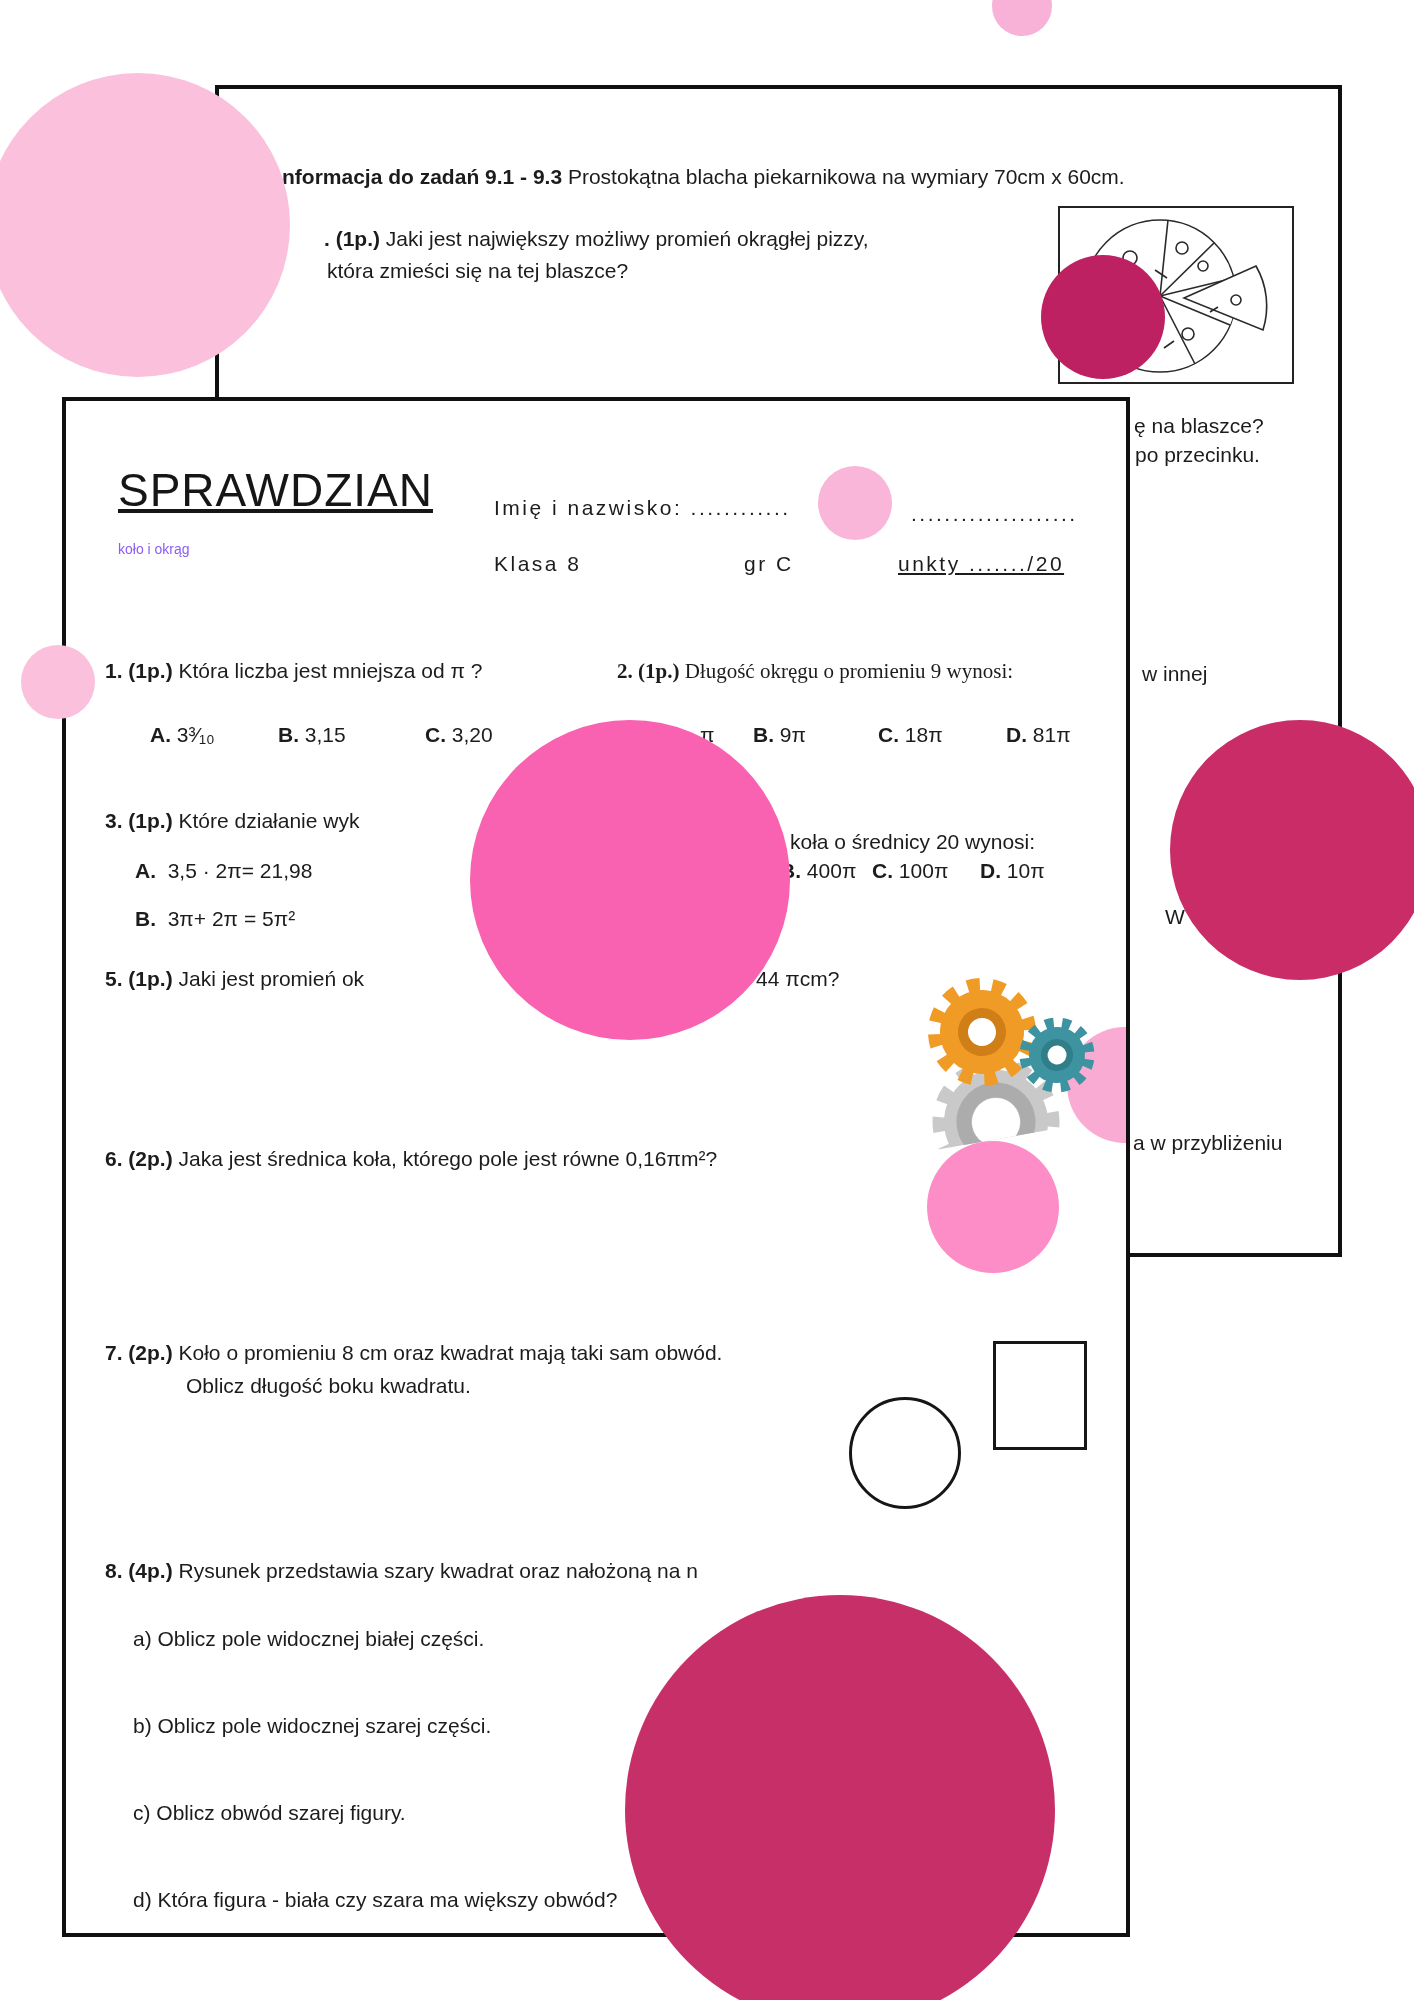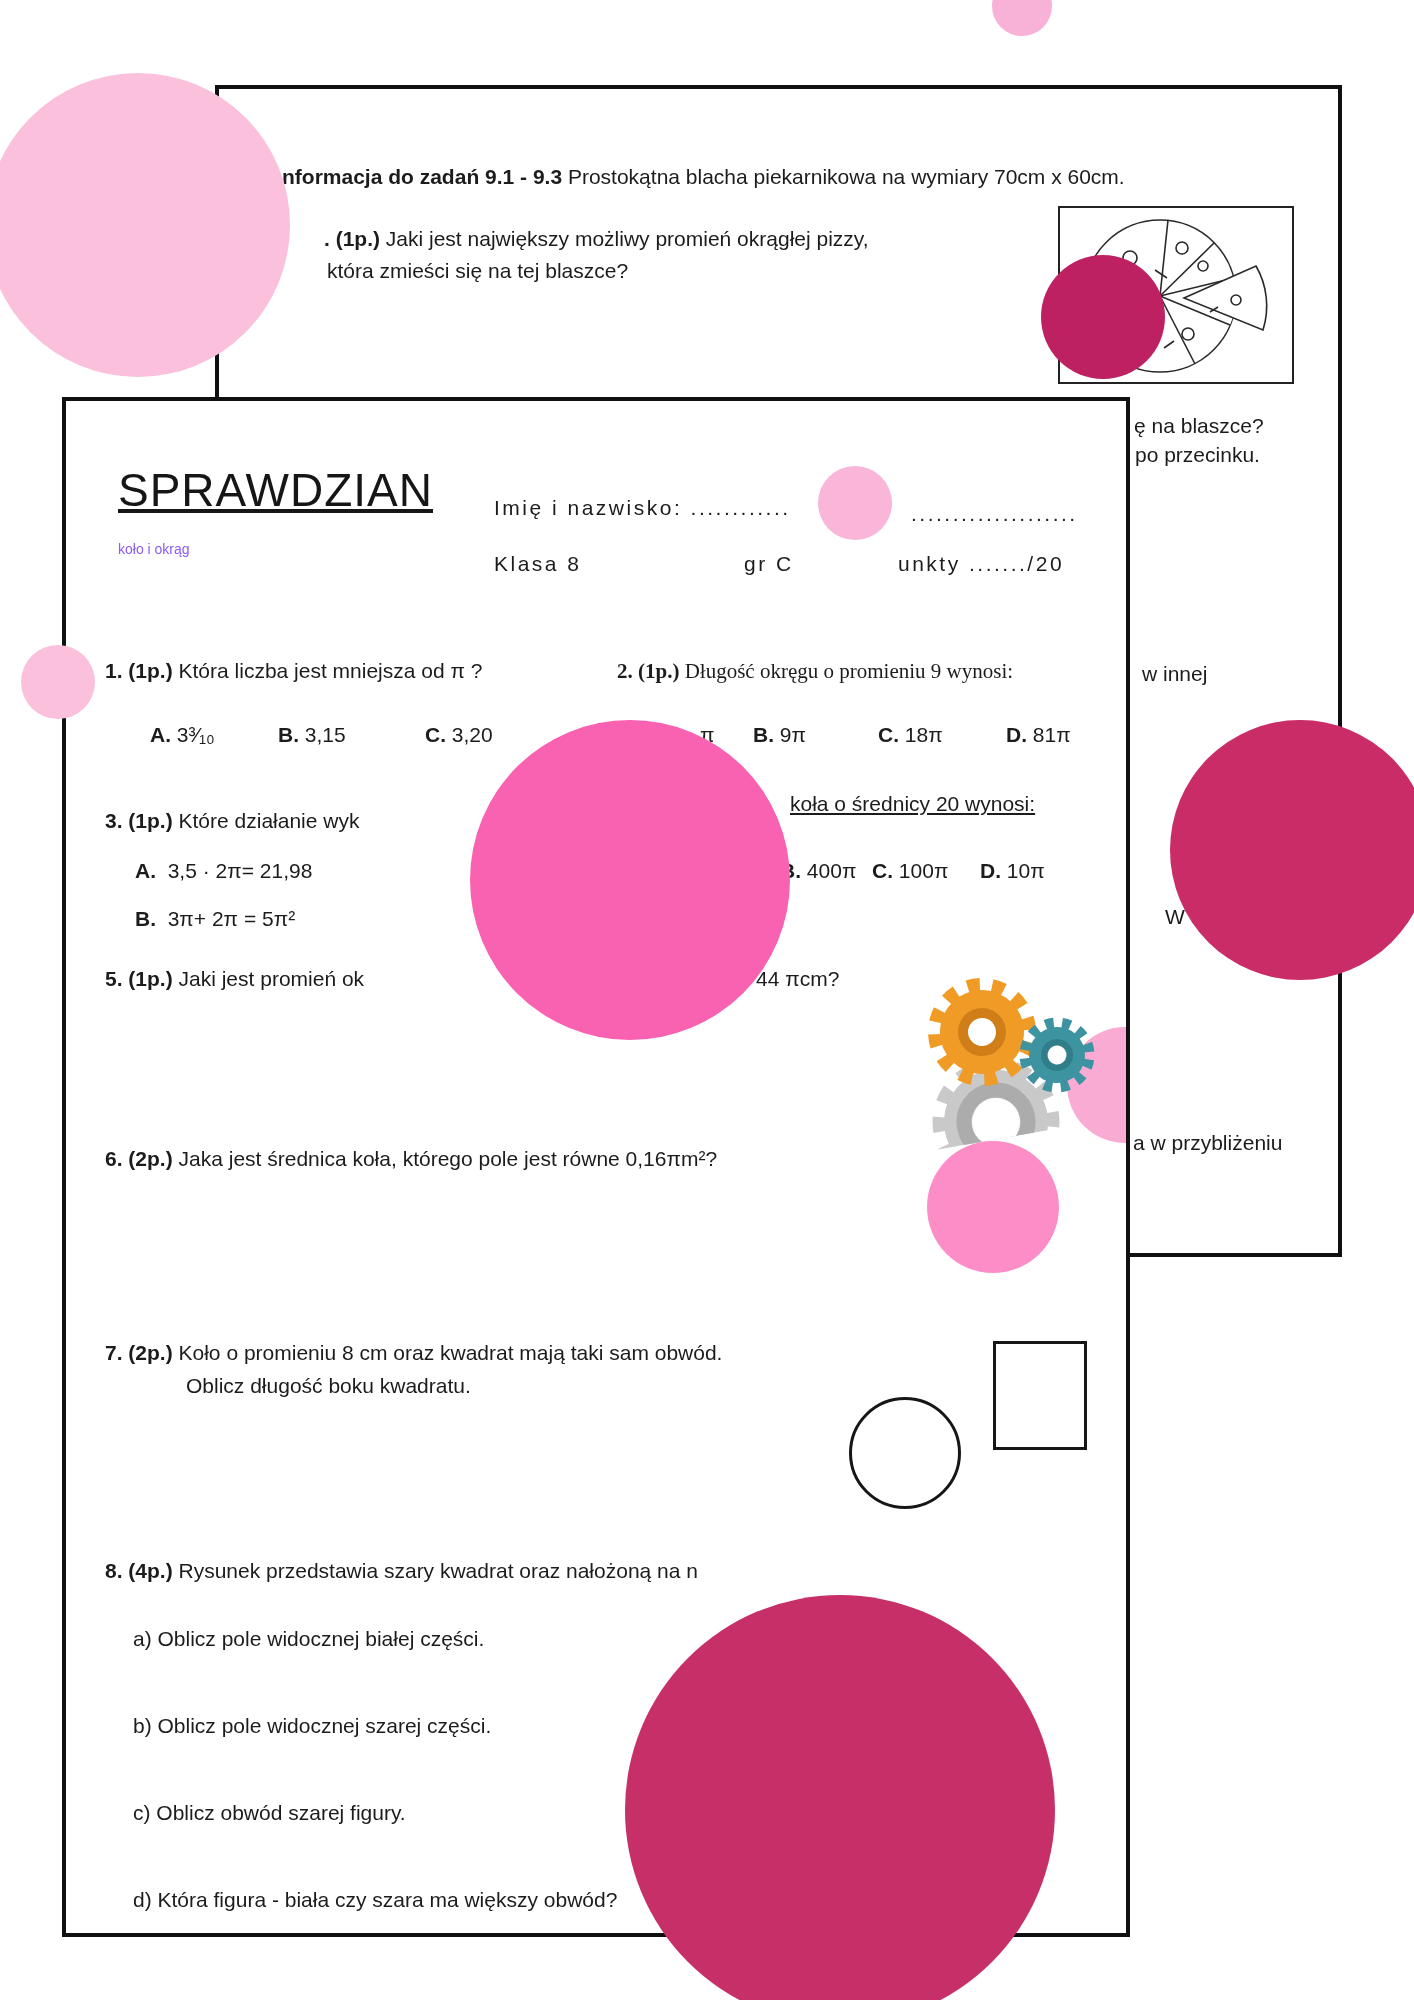--- a/index.html
+++ b/index.html
@@ -66,21 +66,21 @@
 
 <div class="sheet" style="left:62px;top:397px;width:1068px;height:1540px;z-index:2;overflow:hidden;">
 
   <div class="title" style="left:52px;top:62px;text-decoration:underline;">SPRAWDZIAN</div>
   <div class="subtitle" style="left:52px;top:140px;">koło i okrąg</div>
 
   <div class="txt ls" style="left:428px;top:94px;">Imię i nazwisko: ............</div>
   <div class="txt ls" style="left:845px;top:100px;">....................</div>
   <div class="txt ls" style="left:428px;top:150px;">Klasa 8</div>
   <div class="txt ls" style="left:678px;top:150px;">gr C</div>
-  <div class="txt ls" style="left:832px;top:150px;">unkty ......./20</div>
+  <div class="txt ls" style="left:832px;top:150px;text-decoration:underline;">unkty ......./20</div>
 
   <div class="txt" style="left:39px;top:257px;">
     <span class="b">1. (1p.)</span><span> Która liczba jest mniejsza od π ?</span>
   </div>
   <div class="txt" style="left:84px;top:321px;">
     <span class="b">A.</span> <span>3³⁄₁₀</span>
   </div>
   <div class="txt" style="left:212px;top:321px;">
     <span class="b">B.</span> <span>3,15</span>
   </div>
@@ -107,21 +107,21 @@
   <div class="txt" style="left:39px;top:407px;">
     <span class="b">3. (1p.)</span><span> Które działanie wyk</span>
   </div>
   <div class="txt" style="left:69px;top:457px;">
     <span class="b">A.</span>&nbsp; <span>3,5 · 2π= 21,98</span>
   </div>
   <div class="txt" style="left:69px;top:505px;">
     <span class="b">B.</span>&nbsp; <span>3π+ 2π = 5π²</span>
   </div>
 
-  <div class="txt" style="left:724px;top:390px;text-decoration:underline;">koła o średnicy 20 wynosi:</div>
+  <div class="txt" style="left:724px;top:428px;">koła o średnicy 20 wynosi:</div>
   <div class="txt" style="left:714px;top:457px;">
     <span class="b">B.</span> <span>400π</span>
   </div>
   <div class="txt" style="left:797px;top:457px;margin-left:9px;">
     <span class="b">C.</span> <span>100π</span>
   </div>
   <div class="txt" style="left:914px;top:457px;">
     <span class="b">D.</span> <span>10π</span>
   </div>
 

